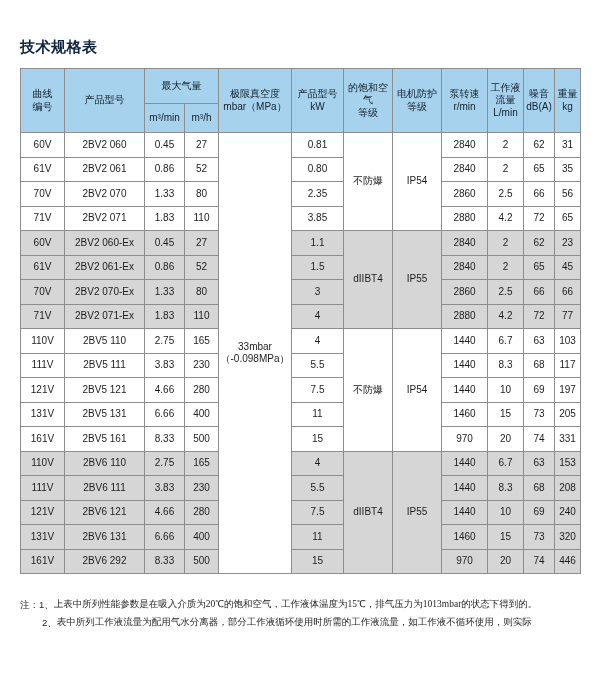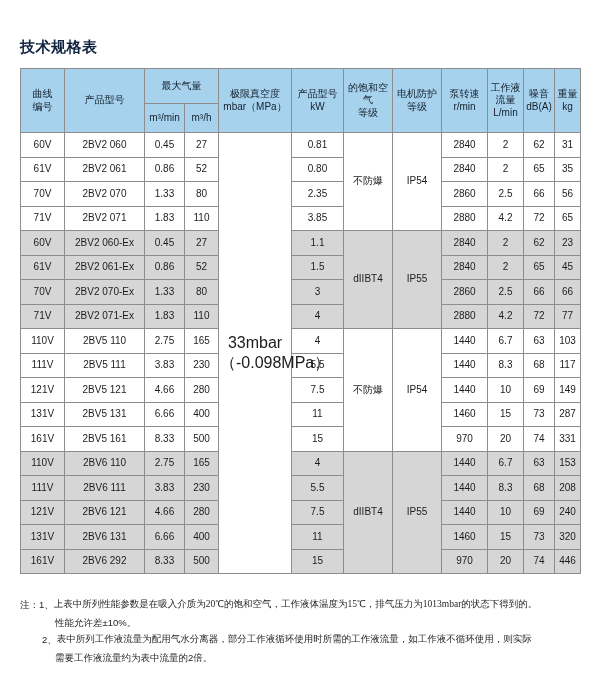--- a/index.html
+++ b/index.html
@@ -56,21 +56,21 @@
     background: #a6d2ee;
     font-size: 10px;
     color: #14202b;
   }
   thead tr.h-main th { height: 34px; }
   thead tr.h-sub th  { height: 28px; }
   tbody td { height: 23.5px; background: #ffffff; }
   tbody tr.shaded td { background: #d6d6d6; }
   td.vac-cell {
     background: #ffffff !important;
-    font-size: 16px;
+    font-size: 10px;
     line-height: 1.5;
     border-top: 1px solid #8d8d8d;
     border-bottom: 1px solid #8d8d8d;
   }
   td.grp-cell { font-size: 10px; }
   tbody tr.blockstart td { border-top: 1px solid #5f5f5f; }
   .hdr-l1 { display: block; }
   .hdr-l2 { display: block; }
   .notes {
     position: absolute;
@@ -281,32 +281,32 @@
           </tr>
           <tr>
             <td>121V</td>
             <td>2BV5 121</td>
             <td>4.66</td>
             <td>280</td>
             <td>7.5</td>
             <td>1440</td>
             <td>10</td>
             <td>69</td>
-            <td>149</td>
+            <td>197</td>
           </tr>
           <tr>
             <td>131V</td>
             <td>2BV5 131</td>
             <td>6.66</td>
             <td>400</td>
             <td>11</td>
             <td>1460</td>
             <td>15</td>
             <td>73</td>
-            <td>287</td>
+            <td>205</td>
           </tr>
           <tr>
             <td>161V</td>
             <td>2BV5 161</td>
             <td>8.33</td>
             <td>500</td>
             <td>15</td>
             <td>970</td>
             <td>20</td>
             <td>74</td>
@@ -372,21 +372,19 @@
         </tbody>
     </table>
   </div>
 
   <div class="notes">
     <div class="note-row">
       <span class="note-lead">注：</span>
       <span class="note-num">1、</span>
       <span class="note-body">上表中所列性能参数是在吸入介质为20℃的饱和空气，工作液体温度为15℃，排气压力为1013mbar的状态下得到的。</span>
     </div>
-    <div class="note-cont">性能允许差±10%。</div>
     <div class="note-row note-2">
       <span class="note-num">2、</span>
       <span class="note-body">表中所列工作液流量为配用气水分离器，部分工作液循环使用时所需的工作液流量，如工作液不循环使用，则实际</span>
     </div>
-    <div class="note-cont">需要工作液流量约为表中流量的2倍。</div>
   </div>
 
 </div>
 
 </body></html>

